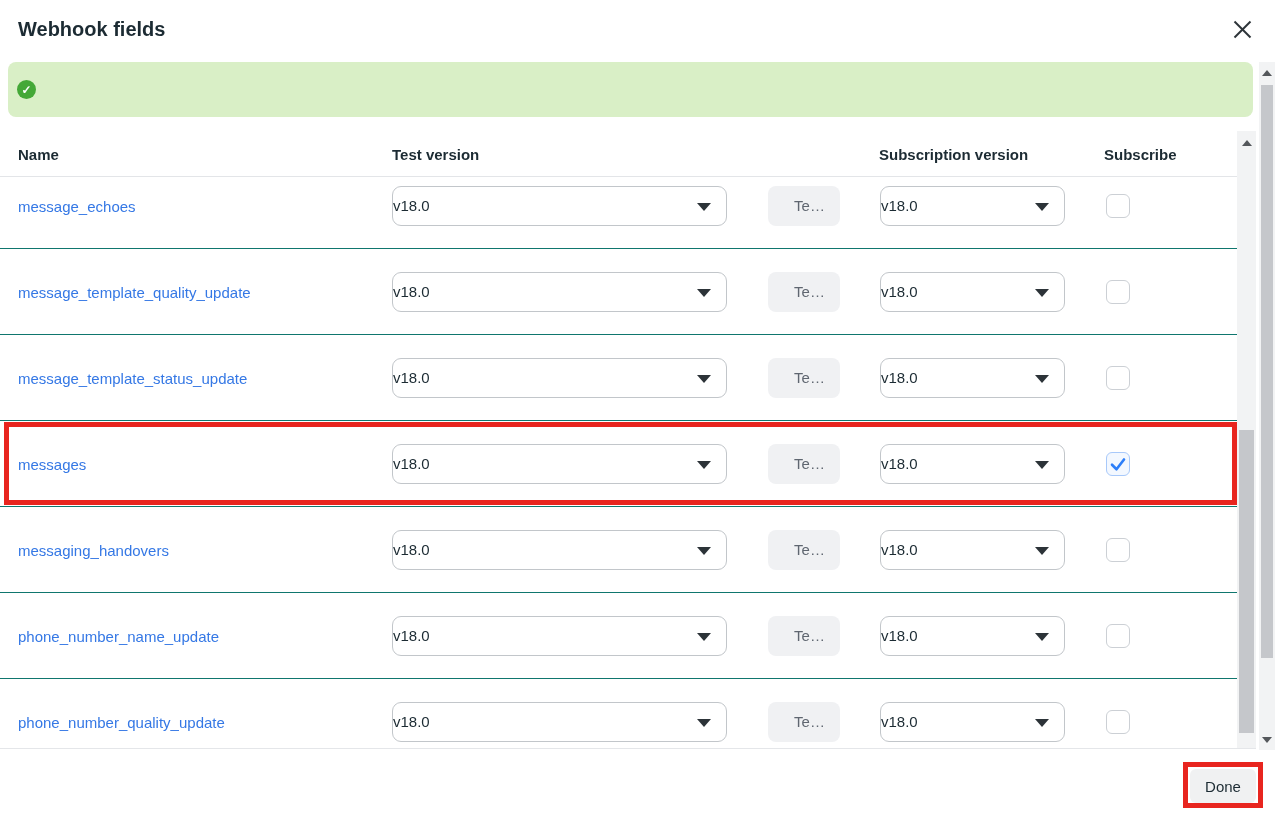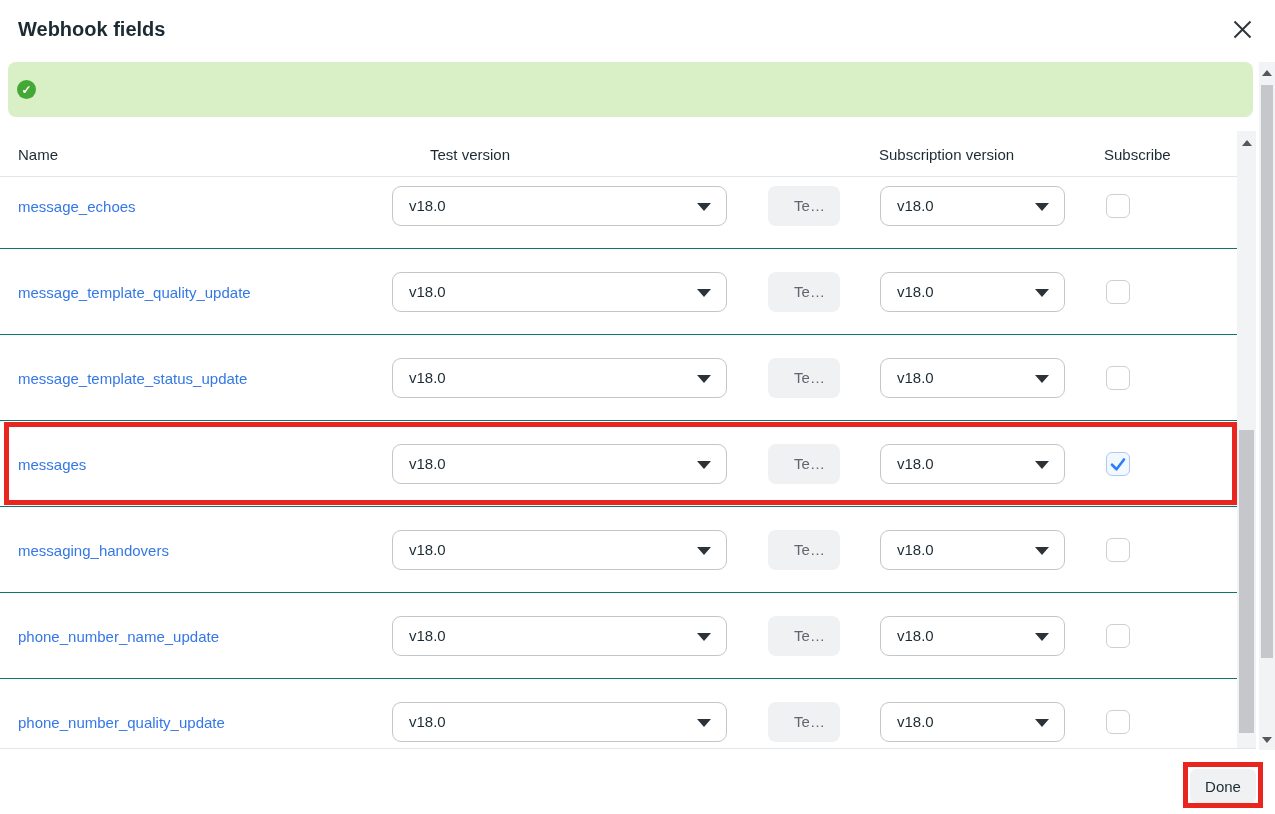--- a/index.html
+++ b/index.html
@@ -14,32 +14,32 @@
     display:flex; align-items:center; justify-content:center; cursor:pointer; }
   
   .banner { position:absolute; left:8px; top:62px; width:1245px; height:55px;
     background:#d9efc6; border-radius:8px; display:flex; align-items:center; padding:0 16px 0 9px; }
   .banner-icon { width:19px; height:19px; min-width:19px; border-radius:50%; background:#44a837;
     color:#fff; font-size:12px; font-weight:bold; display:flex; align-items:center; justify-content:center;
     margin-right:10px; }
   .banner-text { font-size:15px; color:#1d2129; }
   .banner-text b { font-weight:bold; }
   
-  .th { position:absolute; top:146px; font-size:15px; font-weight:normal; color:#1c2b33; }
-  .th-name { left:18px; } .th-test { left:392px;margin-left:38px; } .th-sub { left:879px; } .th-subscribe { left:1104px;text-align:center; }
+  .th { position:absolute; top:146px; font-size:15px; font-weight:bold; color:#1c2b33; }
+  .th-name { left:18px; } .th-test { left:392px; } .th-sub { left:879px; } .th-subscribe { left:1104px;text-align:center; }
   .header-divider { position:absolute; top:176px; left:0; width:1237px; height:1px; background:#e3e5e8; }
   
   .tbody { position:absolute; top:177px; left:0; width:1237px; height:571px; overflow:hidden; }
   .rows { margin-top:-14px; }
   .row { position:relative; height:86px; border-bottom:1px solid #0f766e; background:#fff; }
   .row .name { position:absolute; left:18px; top:50%; transform:translateY(-50%);
     color:#3578e5; font-size:15px; text-decoration:none; cursor:pointer; }
   .dd { position:absolute; top:50%; transform:translateY(-50%); height:40px; background:#fff;
     border:1px solid #c2c6ca; border-radius:9px; display:flex; align-items:center;
-    padding-left:16px; font-size:15px; color:#1c2b33; cursor:pointer;text-align:right; }
+    font-size:15px; color:#1c2b33; cursor:pointer;text-align:right; }
   .dd-test { left:392px; width:335px; }
   .dd-sub  { left:880px; width:185px; }
   .caret { position:absolute; right:15px; top:50%; margin-top:-3px; width:0; height:0;
     border-left:7px solid transparent; border-right:7px solid transparent; border-top:8px solid #2c3338; }
   .btn-te { position:absolute; left:768px; top:50%; transform:translateY(-50%); width:72px; height:40px;
     background:#f0f1f3; border-radius:8px; display:flex; align-items:center; justify-content:center;
     font-size:15px; color:#5f6670; cursor:pointer;padding-left:11px; }
   .checkbox { position:absolute; left:1106px; top:50%; transform:translateY(-50%); width:24px; height:24px;
     border:1.5px solid #ccd0d5; border-radius:6px; background:#fff;
     display:flex; align-items:center; justify-content:center; cursor:pointer; }

